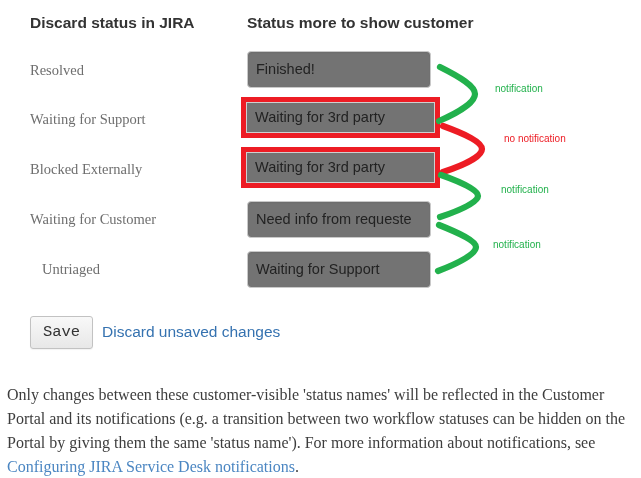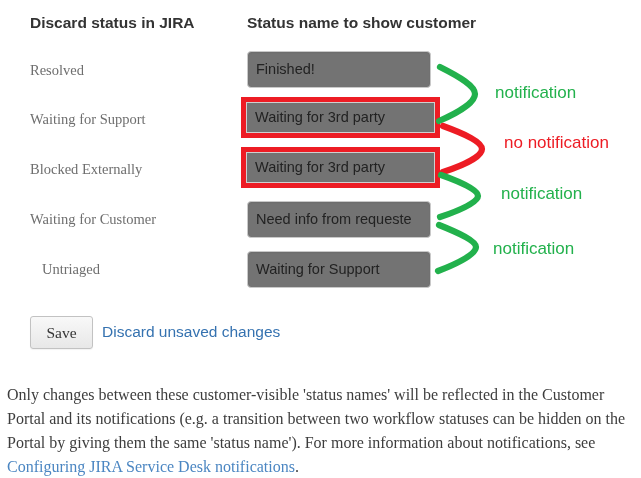--- a/index.html
+++ b/index.html
@@ -22,43 +22,43 @@
     box-sizing:border-box;width:199px;height:41px;
     border:5px solid var(--red);background:#fff;
   }
   .red-frame .text-input{
     width:189px;height:31px;border-radius:0;line-height:29px;
     box-shadow:none;border-color:#cfcfcf;
   }
   .chev{stroke-width:6.2;fill:none;stroke-linecap:round;stroke-linejoin:round;}
   .chev-green{stroke:var(--green);}
   .chev-red{stroke:var(--red);}
-  .annot-label{font-size:17px;white-space:nowrap;}
+  .annot-label{font-size:10px;white-space:nowrap;}
   .annot-green{color:var(--green);}
   .annot-red{color:var(--red);}
   .save-btn{
     box-sizing:border-box;width:63px;height:33px;border:1px solid #c2c2c2;border-radius:3px;
     background:linear-gradient(#f8f8f8,#e8e8e8);
-    font-family:Liberation Serif, serif;
+    font-family:Liberation Mono, monospace;
     font-size:15.5px;color:#333;text-align:center;line-height:31px;cursor:pointer;
     box-shadow:0 1px 1px rgba(0,0,0,0.05);
   }
   .discard-link{font-size:15.5px;color:var(--link);text-decoration:none;cursor:pointer;white-space:nowrap;}
   .footer-text{
     width:634px;font-size:16px;line-height:24px;color:#3d3d3d;font-family:Liberation Serif, serif;
   }
   .footer-link{color:var(--footerLink);cursor:pointer;}
 </style>
 </head>
 <body>
 
 <div class="screen">
 
   <div class="abs col-header" style="left:30px;top:14px;">Discard status in JIRA</div>
-  <div class="abs col-header" style="left:247px;top:14px;">Status name to show customer</div>
+  <div class="abs col-header" style="left:247px;top:14px;">Status more to show customer</div>
 
   <div class="abs row-label" style="left:30px;top:62px;">Resolved</div>
   <div class="abs text-input" style="left:247px;top:51px;">Finished!</div>
 
   <div class="abs row-label" style="left:30px;top:111px;">Waiting for Support</div>
   <div class="abs red-frame" style="left:241px;top:97px;">
     <div class="text-input">Waiting for 3rd party</div>
   </div>
 
   <div class="abs row-label" style="left:30px;top:161px;">Blocked Externally</div>

